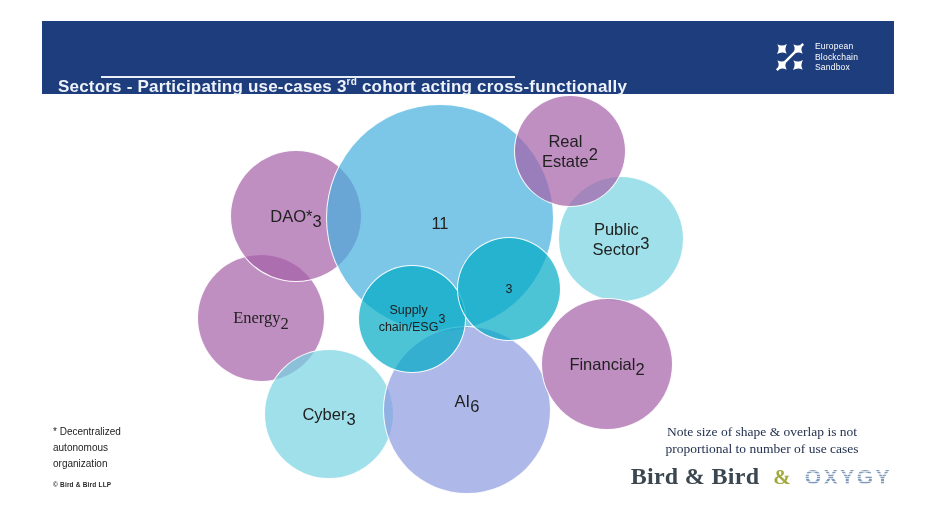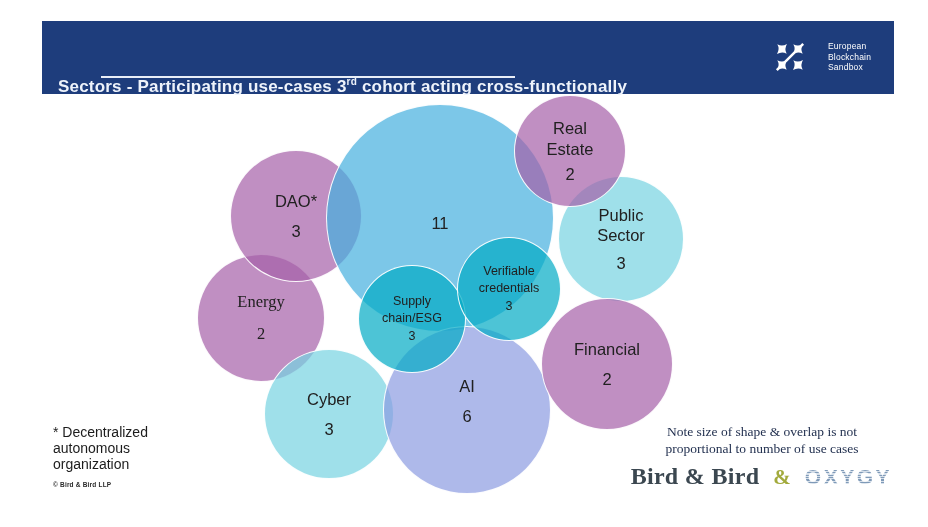--- a/index.html
+++ b/index.html
@@ -13,30 +13,30 @@
     background:#1e3d7c;
   }
   .banner-title{
     position:absolute;left:16px;top:24px;
     font-size:17px;font-weight:700;color:#eef3fb;letter-spacing:.2px;white-space:nowrap;margin-top:32px;
   }
   .banner-title sup{font-size:10px;vertical-align:super;line-height:0;}
   .title-underline{
     position:absolute;left:59px;top:55px;width:414px;height:2px;background:#e9eef7;
   }
-  .ebs-logo{position:absolute;left:732px;top:20px;display:flex;gap:22px;}
+  .ebs-logo{position:absolute;left:732px;top:20px;display:flex;gap:9px;}
   .ebs-logo svg{display:block;}
   .ebs-logo-text{color:#ffffff;font-size:8.5px;line-height:10.5px;letter-spacing:.2px;}
   
   .bubble{
     position:absolute;border-radius:50%;box-sizing:border-box;
     border:1.5px solid rgba(255,255,255,.95);
   }
   .bubble-text{
-    position:absolute;inset:0;display:flex;flex-direction:column;align-items:center;
+    position:absolute;inset:0;display:flex;flex-direction:row;align-items:center;
     justify-content:center;text-align:center;color:#212121;
   }
   .bubble-label{font-size:16.5px;line-height:1.24;}
   .bubble-value{font-size:16.5px;margin-top:11px;}
   .bubble-energy{left:197px;top:254px;width:128px;height:128px;font-family:Liberation Serif, serif;}
   .bubble-dao{left:230px;top:150px;width:132px;height:132px;}
   .bubble-cyber{left:264px;top:349px;width:130px;height:130px;}
   .bubble-financial-markets{left:326px;top:104px;width:228px;height:228px;}
   .bubble-ai{left:383px;top:326px;width:168px;height:168px;}
   .bubble-ai .bubble-text{transform:translateY(-9px);}
@@ -48,21 +48,21 @@
   .bubble-real-estate{left:514px;top:95px;width:112px;height:112px;}
   .bubble-real-estate .bubble-value{margin-top:6px;}
   .bubble-supply-chain .bubble-label,
   .bubble-supply-chain .bubble-value,
   .bubble-verifiable-credentials .bubble-label,
   .bubble-verifiable-credentials .bubble-value{font-size:12.5px;line-height:1.35;}
   .bubble-supply-chain .bubble-value,
   .bubble-verifiable-credentials .bubble-value{margin-top:1px;}
   
   .footnote{
-    position:absolute;left:53px;top:424px;font-size:14px;line-height:16px;color:#1c1c1c;
+    position:absolute;left:53px;top:424px;font-size:10px;line-height:16px;color:#1c1c1c;
   }
   .copyright{
     position:absolute;left:53px;top:481px;font-size:6.5px;font-weight:700;color:#2a2a2a;letter-spacing:.2px;
   }
   .note{
     position:absolute;right:36px;top:424px;width:260px;text-align:center;
     font-size:13.5px;line-height:16.5px;color:#233150;font-family:Liberation Serif, serif;
   }
   
   .brand{
@@ -170,24 +170,20 @@
       <div class="bubble bubble-healthcare" style="background: rgba(165, 95, 168, 0.7); z-index: 8;">
       <div class="bubble-text">
         <div class="bubble-label">
             <div>Financial</div>
           </div>
         <div class="bubble-value">2</div>
       </div>
     </div>
       <div class="bubble bubble-verifiable-credentials" style="background: rgba(2, 171, 196, 0.7); z-index: 9;">
       <div class="bubble-text">
-        <div class="bubble-label">
-            <div>Verifiable</div>
-            <div>credentials</div>
-          </div>
         <div class="bubble-value">3</div>
       </div>
     </div>
       <div class="bubble bubble-real-estate" style="background: rgba(165, 95, 168, 0.7); z-index: 10;">
       <div class="bubble-text">
         <div class="bubble-label">
             <div>Real</div>
             <div>Estate</div>
           </div>
         <div class="bubble-value">2</div>

